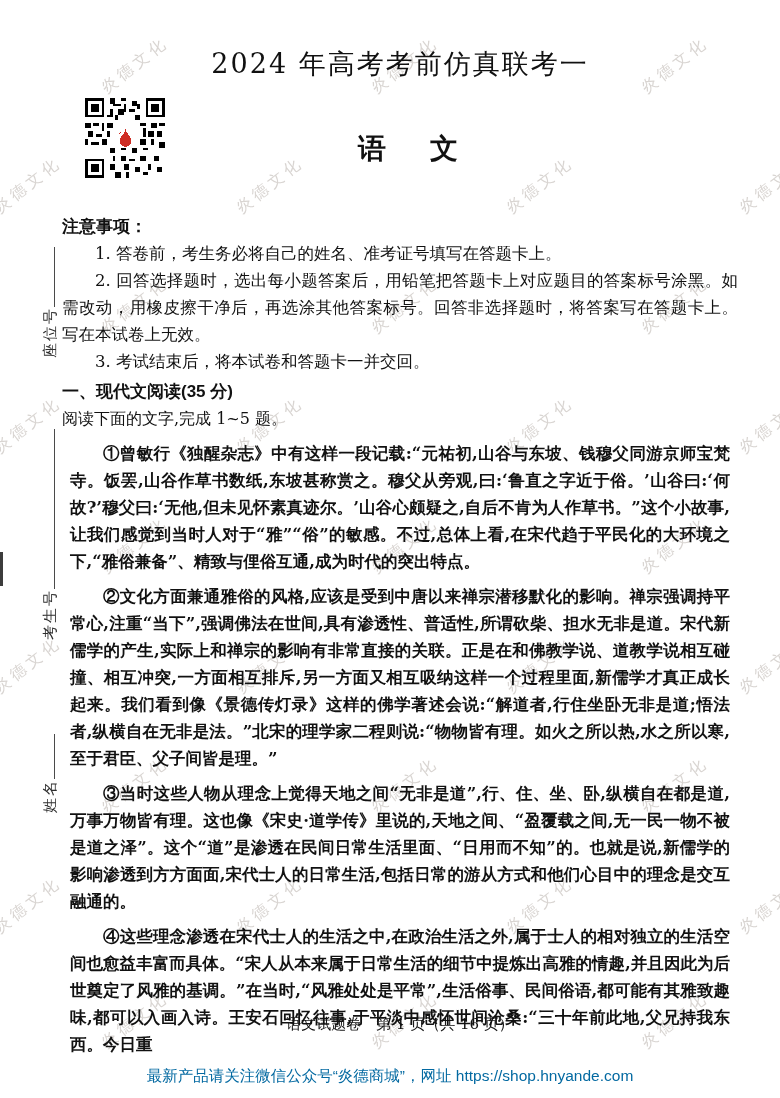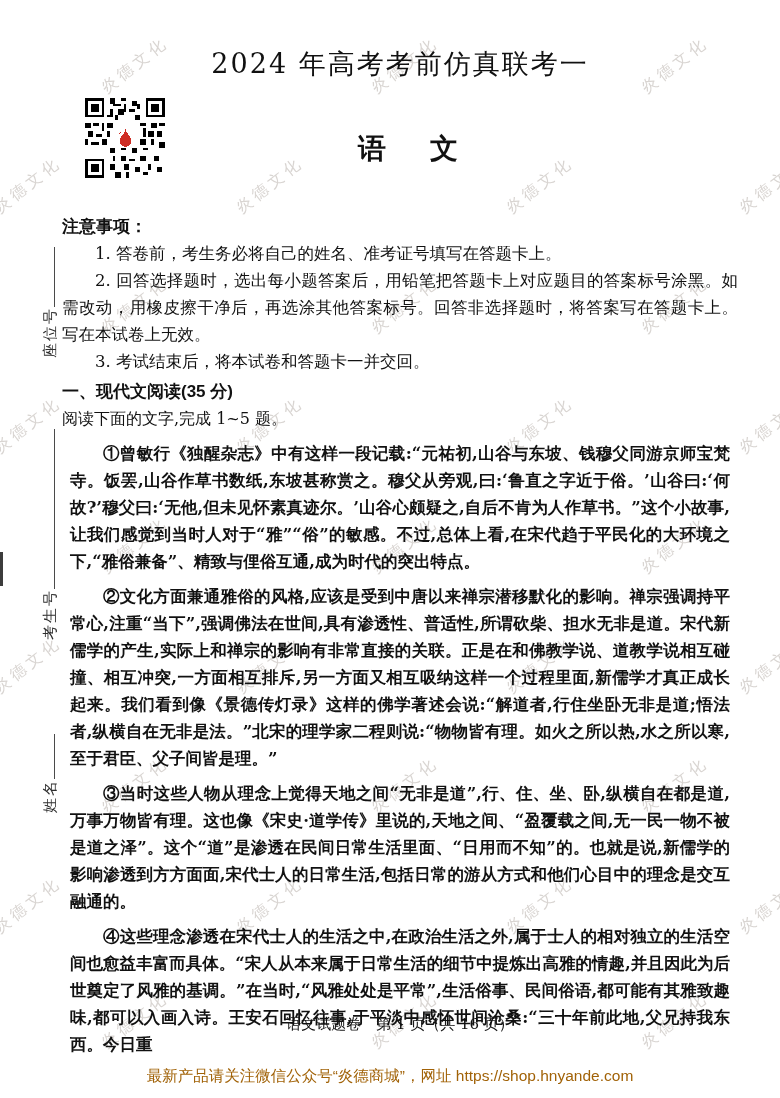--- a/index.html
+++ b/index.html
@@ -72,21 +72,21 @@
   .sec-subheading{font-weight:bold;font-size:16.5px;}
   .sec-instruction{font-size:16px;}
   .para{text-indent:2em;margin:8px;font-weight:bold;}
   
   .page-footer{
     position:absolute;left:62px;width:676px;top:1015px;
     text-align:center;font-size:15px;z-index:2;
   }
   .promo-footer{
     position:absolute;left:0;width:780px;top:1066px;
-    text-align:center;font-size:15.5px;color:#a16207;z-index:2;
+    text-align:center;font-size:15.5px;color:#0369a1;z-index:2;
     font-family:"Liberation Sans","DejaVu Sans",sans-serif;
   }
 </style>
 </head>
 <body>
 
 <div class="page">
 
   <div class="wm-layer">
       <span class="wm" style="left: 95px; top: 55px;">炎德文化</span>

